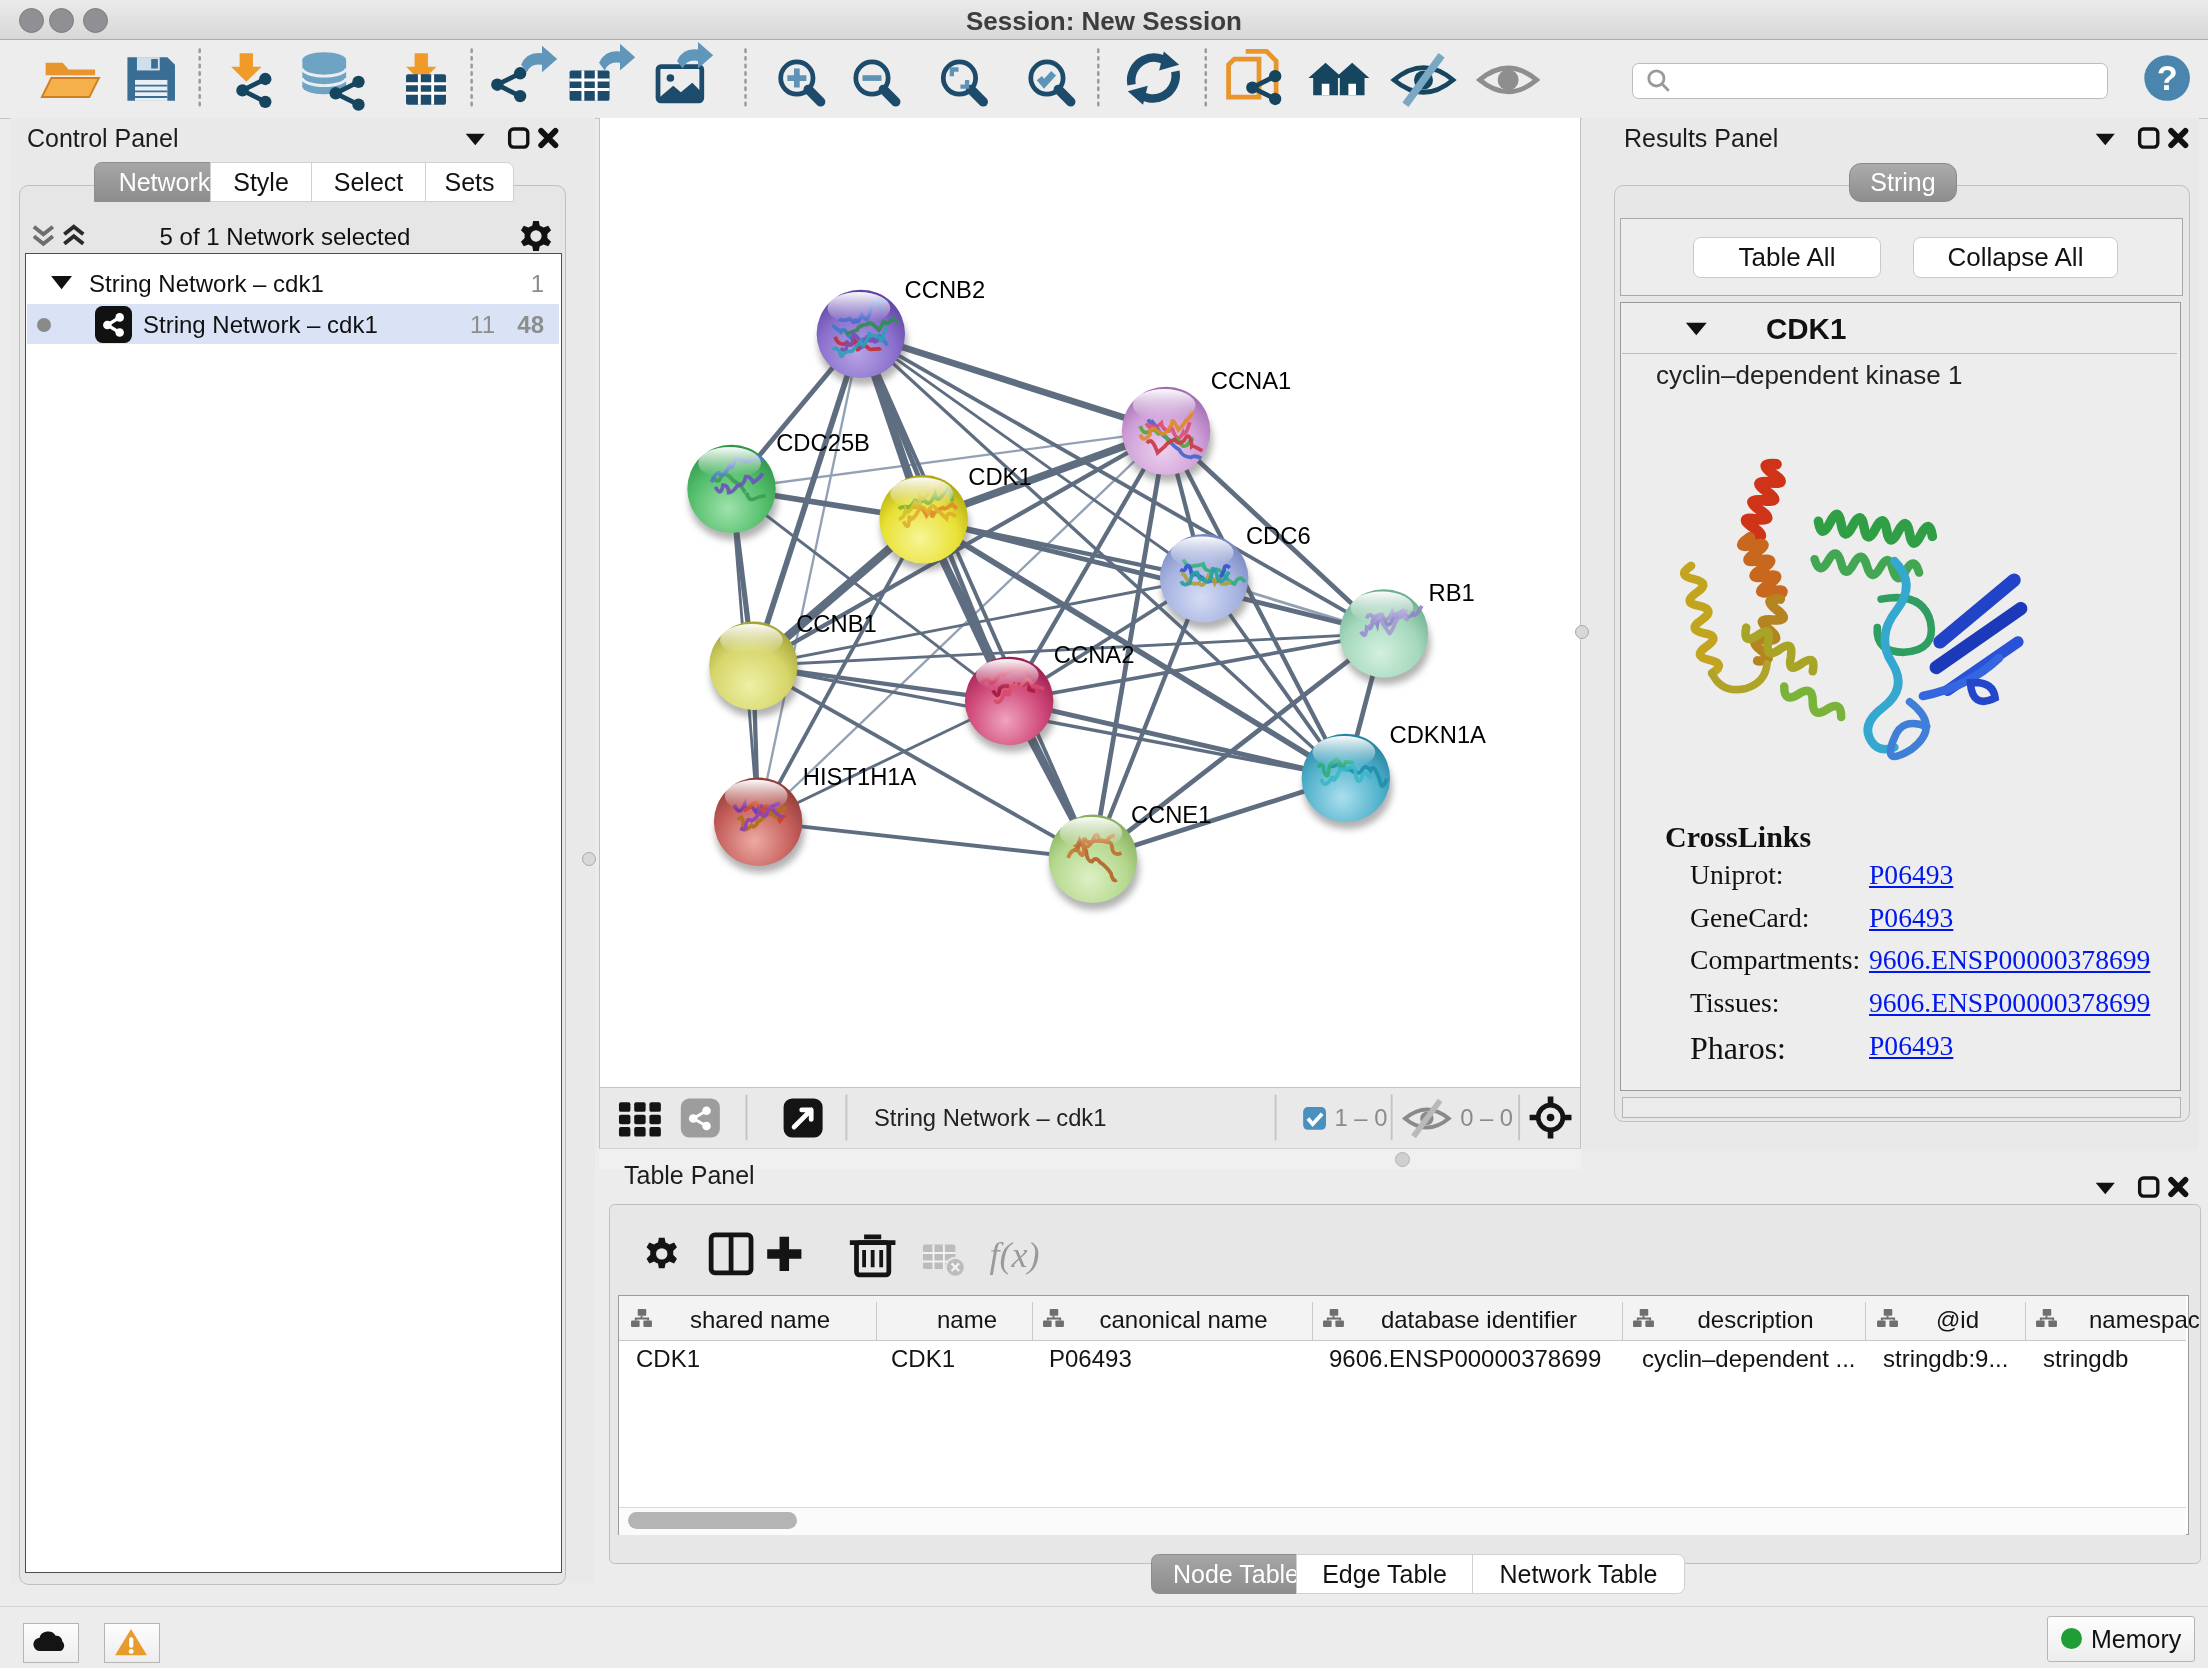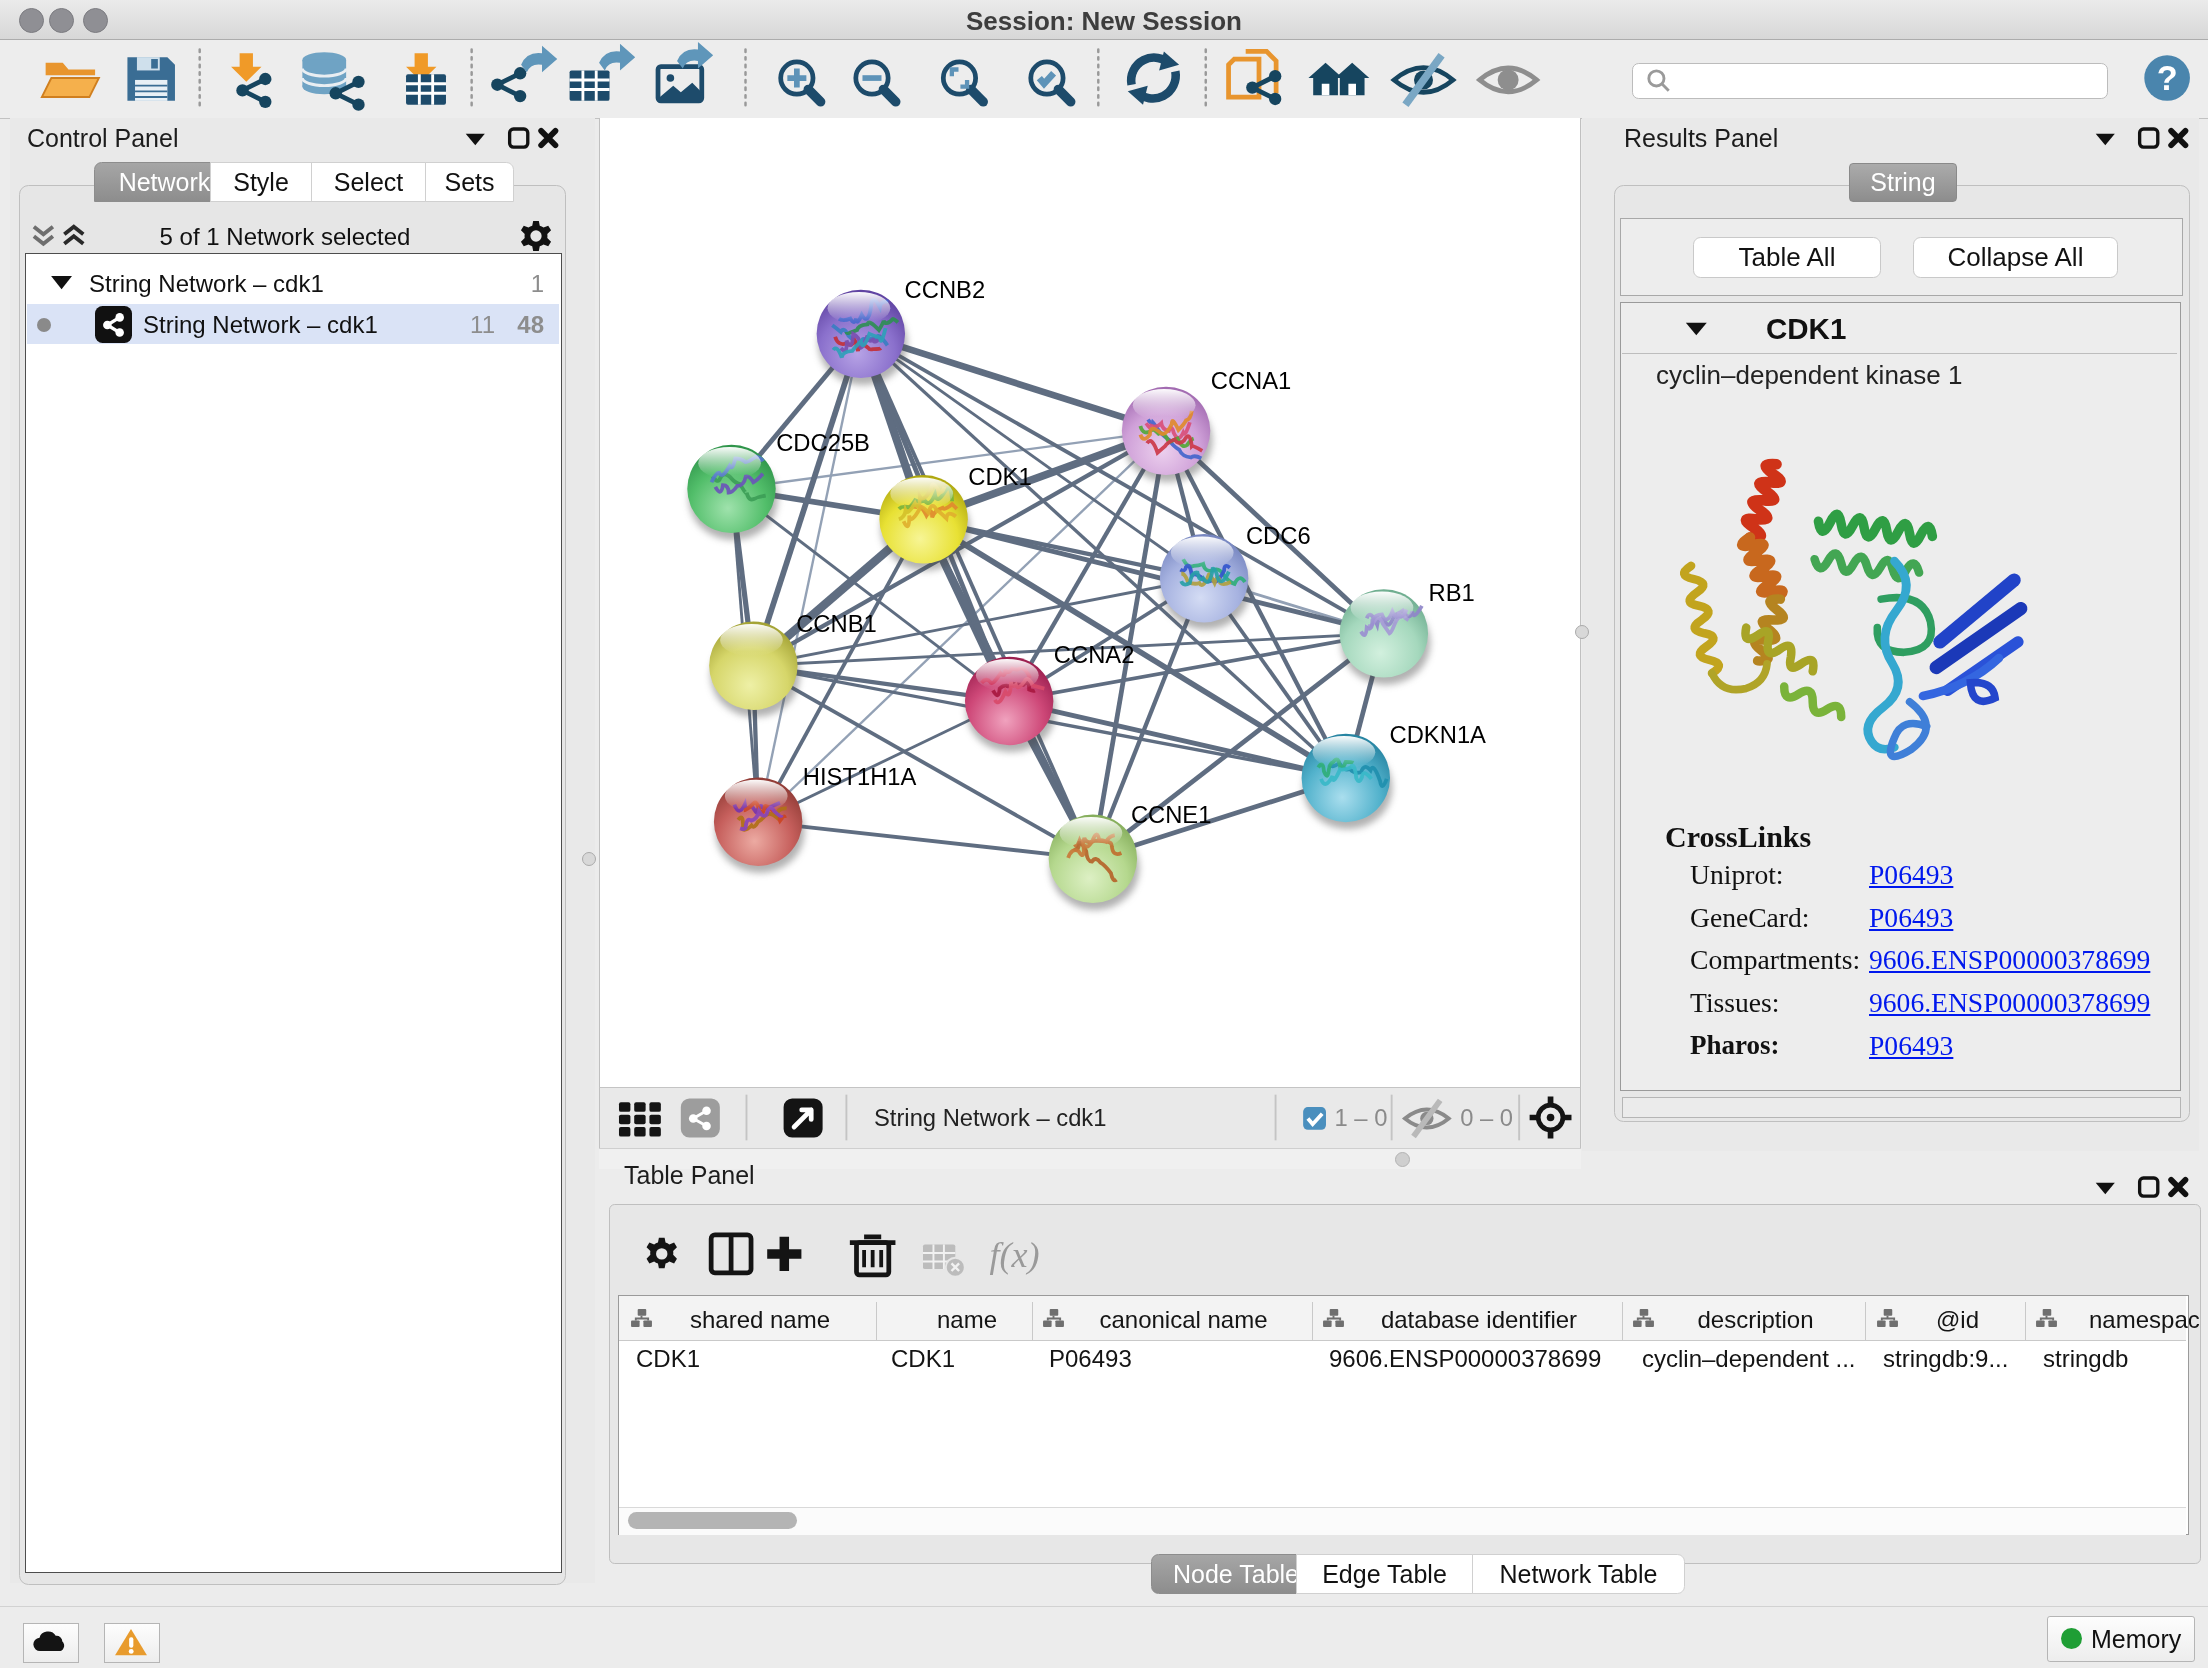--- a/index.html
+++ b/index.html
@@ -477,21 +477,21 @@
 <div class="abs" style="left:1395px;top:1152px;width:13.3px;height:13.3px;border-radius:50%;background:#cfcfcf;border:1px solid #b3b3b3;"></div>
 
 <div class="abs" id="resultspanel"></div>
 <div class="abs panelhead" style="left:1624px;top:124px;">Results Panel</div>
 <svg class="abs" style="left:2090px;top:126px" width="105" height="25" viewBox="0 0 110 26">
  <path d="M6,8 l20,0 l-10,12 z" fill="#111"></path>
  <rect x="52" y="3" width="19" height="19" rx="4" fill="none" stroke="#111" stroke-width="3.5"></rect>
  <path d="M85,5 l15,15 M100,5 l-15,15" stroke="#111" stroke-width="6" stroke-linecap="round"></path>
 </svg>
 <div class="abs" style="left:1614px;top:185px;width:574px;height:935px;background:#e7e7e7;border:1px solid #bfbfbf;border-radius:9.5px;"></div>
-<div class="abs" style="left:1849px;top:163px;width:106px;height:37px;background:linear-gradient(#ababab,#8d8d8d);border:1px solid #8a8a8a;border-radius:4px;color:#fff;font-size:25px;text-align:center;line-height:37px;">String</div>
+<div class="abs" style="left:1849px;top:163px;width:106px;height:37px;background:linear-gradient(#ababab,#8d8d8d);border:1px solid #8a8a8a;border-radius:12px;color:#fff;font-size:25px;text-align:center;line-height:37px;">String</div>
 <div class="abs" style="left:1620px;top:218px;width:561px;height:76px;background:#ededed;border:1px solid #a8a8a8;"></div>
 <div class="abs" style="left:1693px;top:237px;width:186px;height:39px;background:#fff;border:1px solid #c9c9c9;border-radius:7.6px;font-size:26px;text-align:center;line-height:39px;color:#111;">Table All</div>
 <div class="abs" style="left:1913px;top:237px;width:203px;height:39px;background:#fff;border:1px solid #c9c9c9;border-radius:7.6px;font-size:26px;text-align:center;line-height:39px;color:#111;">Collapse All</div>
 <div class="abs" style="left:1620px;top:302px;width:559px;height:787px;background:#ededed;border:1.9px solid #9a9a9a;"></div>
 <div class="abs" style="left:1622px;top:304px;width:555px;height:49px;border-bottom:1px solid #bdbdbd;"></div>
 <svg class="abs" style="left:1683px;top:320px" width="28.5" height="19" viewBox="0 0 30 20">
     <path d="M3,3l22,0l-11,13z" fill="#111"></path>
   </svg>
 <div class="abs" style="left:1766px;top:312px;font-size:29.5px;font-weight:bold;color:#111;">CDK1</div>
 <div class="abs" style="left:1656px;top:360px;font-size:26px;color:#222;">cyclin–dependent kinase 1</div>
@@ -518,21 +518,21 @@
   </svg>
 <div class="abs serif" style="left:1665px;top:820px;font-size:30px;font-weight:bold;color:#111;">CrossLinks</div>
 <div class="abs serif" style="left:1690px;top:859px;font-size:27.6px;color:#111;">Uniprot:</div>
 <div class="abs serif blink" style="left:1869px;top:859px;font-size:27.6px;">P06493</div>
 <div class="abs serif" style="left:1690px;top:902px;font-size:27.6px;color:#111;">GeneCard:</div>
 <div class="abs serif blink" style="left:1869px;top:902px;font-size:27.6px;">P06493</div>
 <div class="abs serif" style="left:1690px;top:944px;font-size:27.6px;color:#111;">Compartments:</div>
 <div class="abs serif blink" style="left:1869px;top:944px;font-size:27.6px;">9606.ENSP00000378699</div>
 <div class="abs serif" style="left:1690px;top:987px;font-size:27.6px;color:#111;">Tissues:</div>
 <div class="abs serif blink" style="left:1869px;top:987px;font-size:27.6px;">9606.ENSP00000378699</div>
-<div class="abs serif" style="left:1690px;top:1030px;font-size:27px;color:#111;font-weight:bold;">Pharos:</div>
+<div class="abs serif" style="left:1690px;top:1030px;font-size:32px;color:#111;">Pharos:</div>
 <div class="abs serif blink" style="left:1869px;top:1030px;font-size:27.6px;">P06493</div>
 <div class="abs" style="left:1622px;top:1097px;width:557px;height:19px;background:#ebebeb;border:1px solid #b5b5b5;"></div>
 
 <div class="abs" style="left:1575px;top:625px;width:12.4px;height:12.4px;border-radius:50%;background:#d8d8d8;border:1px solid #aaa;"></div>
 
 <div class="abs" id="tablepanel"></div>
 <div class="abs panelhead" style="left:624px;top:1161px;">Table Panel</div>
 <svg class="abs" style="left:2090px;top:1175px" width="105" height="25" viewBox="0 0 110 26">
  <path d="M6,8 l20,0 l-10,12 z" fill="#111"></path>
  <rect x="52" y="3" width="19" height="19" rx="4" fill="none" stroke="#111" stroke-width="3.5"></rect>

